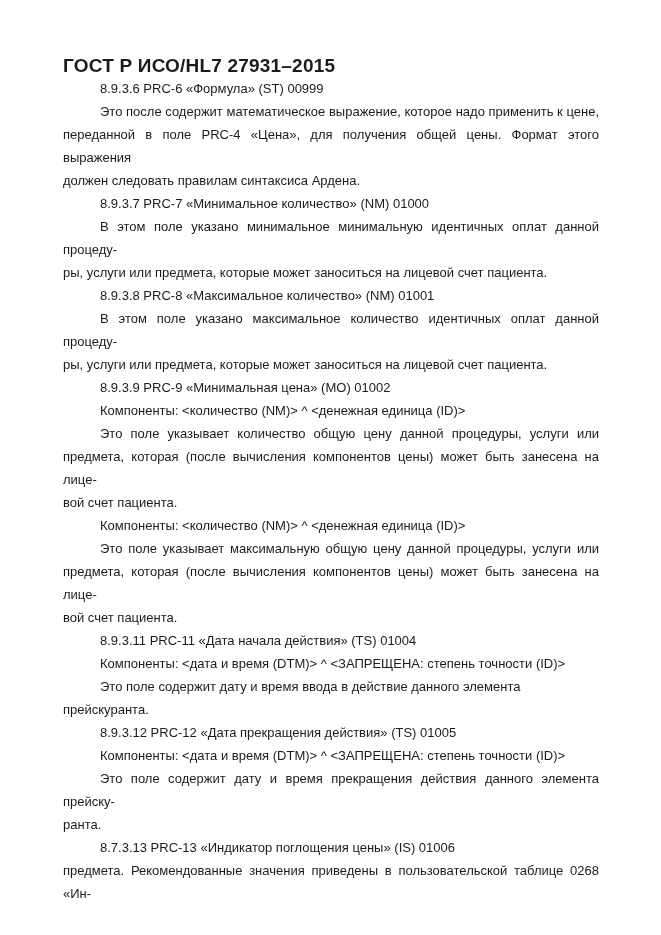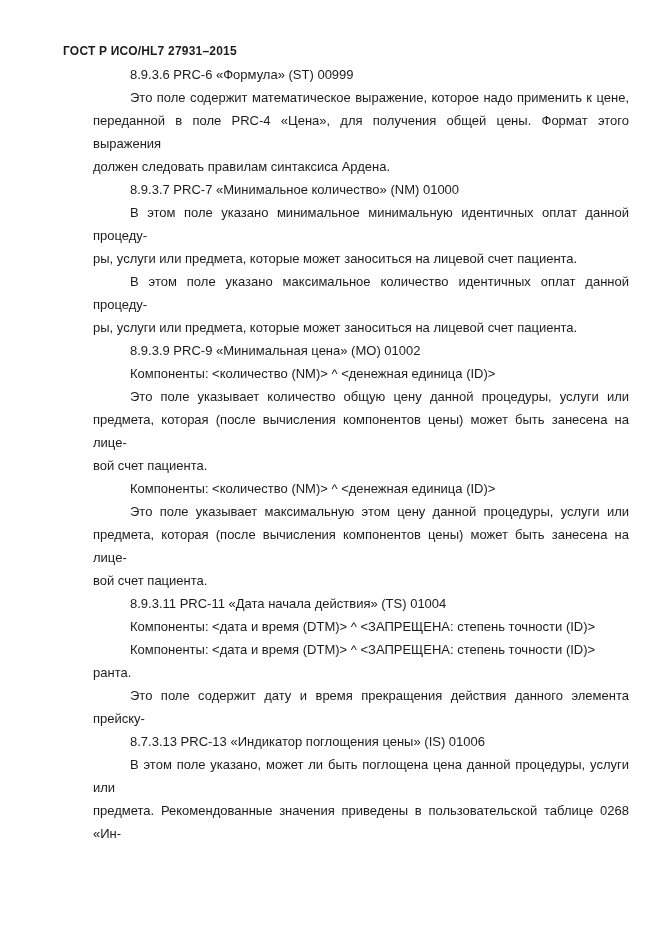--- a/index.html
+++ b/index.html
@@ -12,102 +12,110 @@
     width: 661px;
     height: 935px;
     background: #ffffff;
     box-sizing: border-box;
     padding: 40px 62px 0 63px;
     font-family: "Liberation Sans", sans-serif;
     color: #1c1c1c;
     overflow: hidden;
   }
   .doc-header {
-    font-size: 12px;
+    font-size: 19px;
     font-weight: bold;
     line-height: 23px;
     letter-spacing: 0.2px;
+    margin-top: 14px;
   }
   .content {
     width: 536px;
   }
   .line {
     font-size: 13px;
     line-height: 23px;
     width: 536px;
-    margin-left: 30px;
   }
   .line.indent {
     text-indent: 37px;
   }
   .line.just {
     text-align: justify;
     text-align-last: justify;
   }
 </style>
 </head>
 <body>
 
 <div class="page">
   <div class="doc-header">ГОСТ Р ИСО/HL7 27931–2015</div>
 
   <div class="content" id="content">
       <div class="block">
         <div class="line indent">8.9.3.6 PRC-6 «Формула» (ST) 00999</div>
       </div>
       <div class="block">
-        <div class="line indent just">Это поле содержит математическое выражение, которое надо применить к цене,</div>
+        <div class="line indent just">Это после содержит математическое выражение, которое надо применить к цене,</div>
         <div class="line just">переданной в поле PRC-4 «Цена», для получения общей цены. Формат этого выражения</div>
         <div class="line">должен следовать правилам синтаксиса Ардена.</div>
       </div>
       <div class="block">
         <div class="line indent">8.9.3.7 PRC-7 «Минимальное количество» (NM) 01000</div>
       </div>
       <div class="block">
         <div class="line indent just">В этом поле указано минимальное минимальную идентичных оплат данной процеду-</div>
         <div class="line">ры, услуги или предмета, которые может заноситься на лицевой счет пациента.</div>
+      </div>
+      <div class="block">
+        <div class="line indent">8.9.3.8 PRC-8 «Максимальное количество» (NM) 01001</div>
       </div>
       <div class="block">
         <div class="line indent just">В этом поле указано максимальное количество идентичных оплат данной процеду-</div>
         <div class="line">ры, услуги или предмета, которые может заноситься на лицевой счет пациента.</div>
       </div>
       <div class="block">
         <div class="line indent">8.9.3.9 PRC-9 «Минимальная цена» (MO) 01002</div>
       </div>
       <div class="block">
         <div class="line indent">Компоненты: &lt;количество (NM)&gt; ^ &lt;денежная единица (ID)&gt;</div>
       </div>
       <div class="block">
         <div class="line indent just">Это поле указывает количество общую цену данной процедуры, услуги или</div>
         <div class="line just">предмета, которая (после вычисления компонентов цены) может быть занесена на лице-</div>
         <div class="line">вой счет пациента.</div>
       </div>
       <div class="block">
         <div class="line indent">Компоненты: &lt;количество (NM)&gt; ^ &lt;денежная единица (ID)&gt;</div>
       </div>
       <div class="block">
-        <div class="line indent just">Это поле указывает максимальную этом цену данной процедуры, услуги или</div>
+        <div class="line indent just">Это поле указывает максимальную общую цену данной процедуры, услуги или</div>
         <div class="line just">предмета, которая (после вычисления компонентов цены) может быть занесена на лице-</div>
         <div class="line">вой счет пациента.</div>
       </div>
       <div class="block">
         <div class="line indent">8.9.3.11 PRC-11 «Дата начала действия» (TS) 01004</div>
       </div>
       <div class="block">
         <div class="line indent">Компоненты: &lt;дата и время (DTM)&gt; ^ &lt;ЗАПРЕЩЕНА: степень точности (ID)&gt;</div>
       </div>
       <div class="block">
+        <div class="line indent">Это поле содержит дату и время ввода в действие данного элемента прейскуранта.</div>
+      </div>
+      <div class="block">
+        <div class="line indent">8.9.3.12 PRC-12 «Дата прекращения действия» (TS) 01005</div>
+      </div>
+      <div class="block">
         <div class="line indent">Компоненты: &lt;дата и время (DTM)&gt; ^ &lt;ЗАПРЕЩЕНА: степень точности (ID)&gt;</div>
       </div>
       <div class="block">
+        <div class="line indent just">Это поле содержит дату и время прекращения действия данного элемента прейску-</div>
         <div class="line">ранта.</div>
-        <div class="line indent just">Это поле содержит дату и время прекращения действия данного элемента прейску-</div>
       </div>
       <div class="block">
         <div class="line indent">8.7.3.13 PRC-13 «Индикатор поглощения цены» (IS) 01006</div>
       </div>
       <div class="block">
-        <div class="line indent just">В этом поле указано, может ли быть поглощена цена данной процедуры, услуги или</div>
         <div class="line just">предмета. Рекомендованные значения приведены в пользовательской таблице 0268 «Ин-</div>
       </div>
     </div>
 
 </div>
 
 </body></html>

